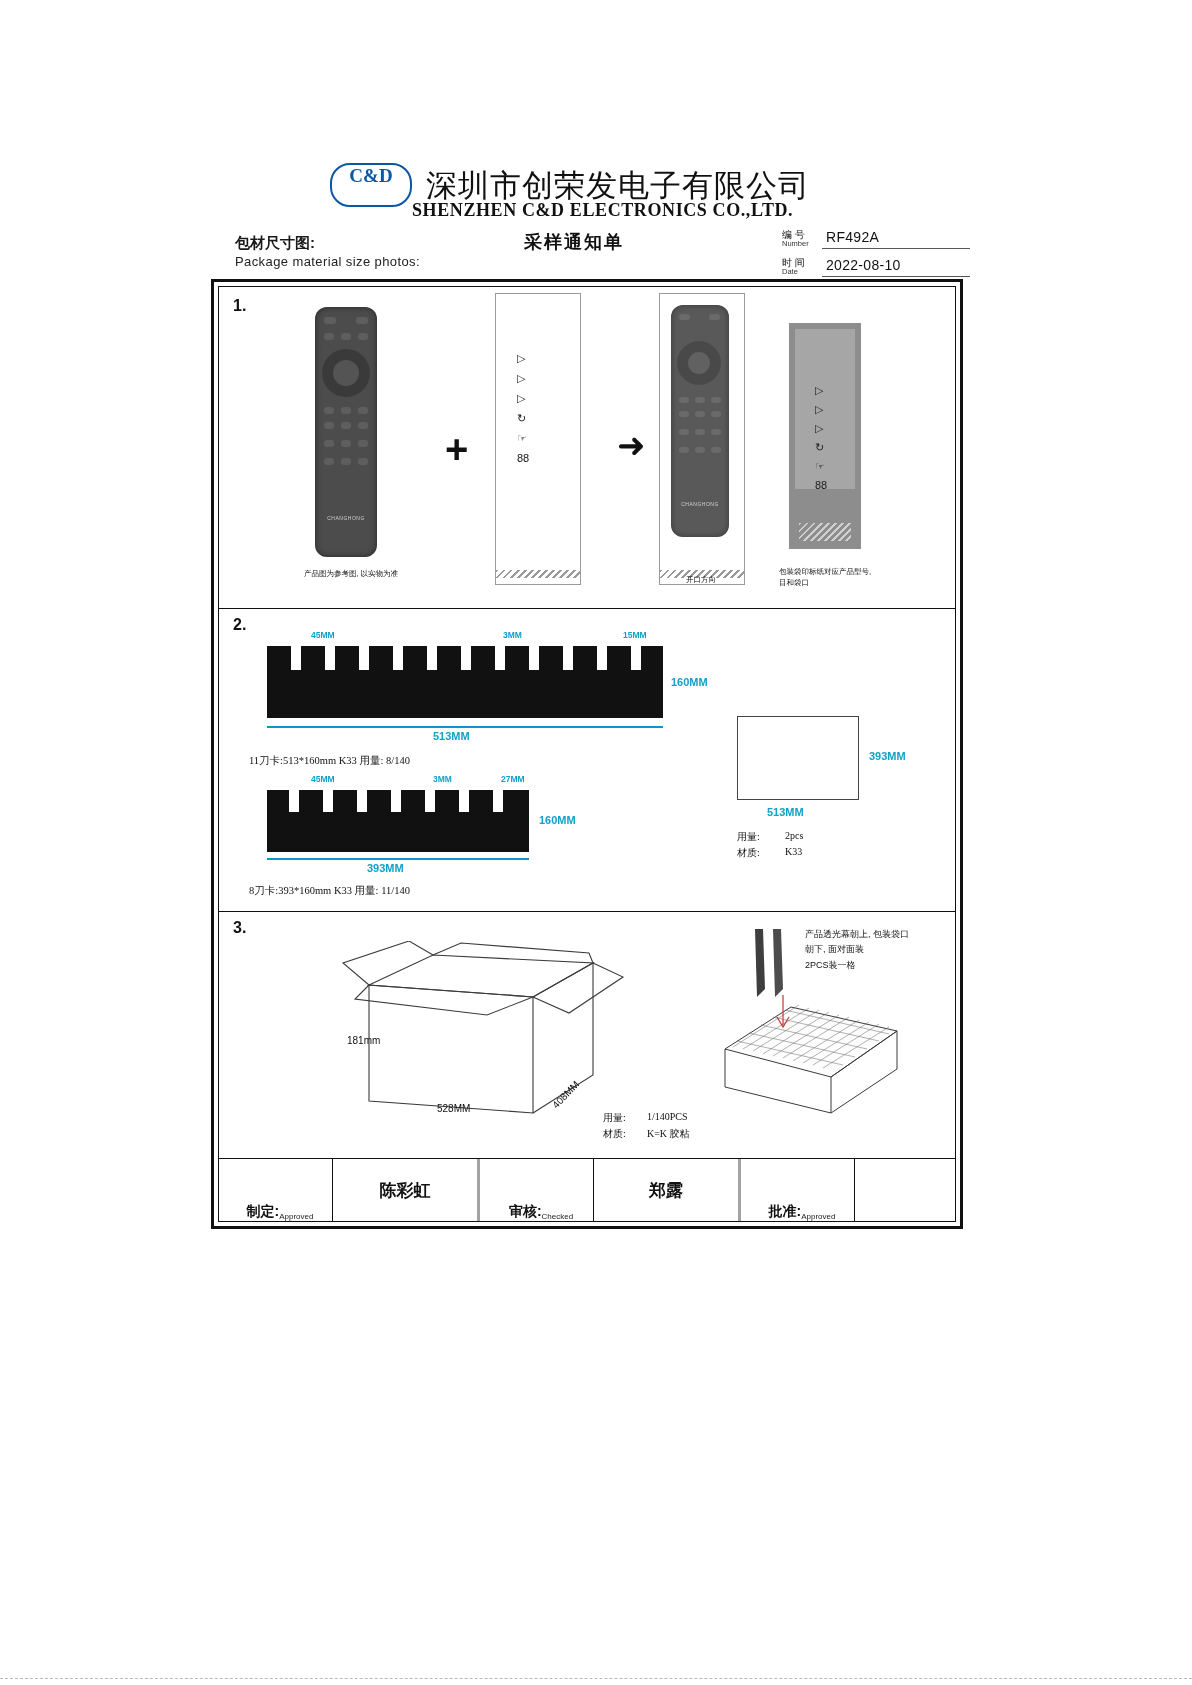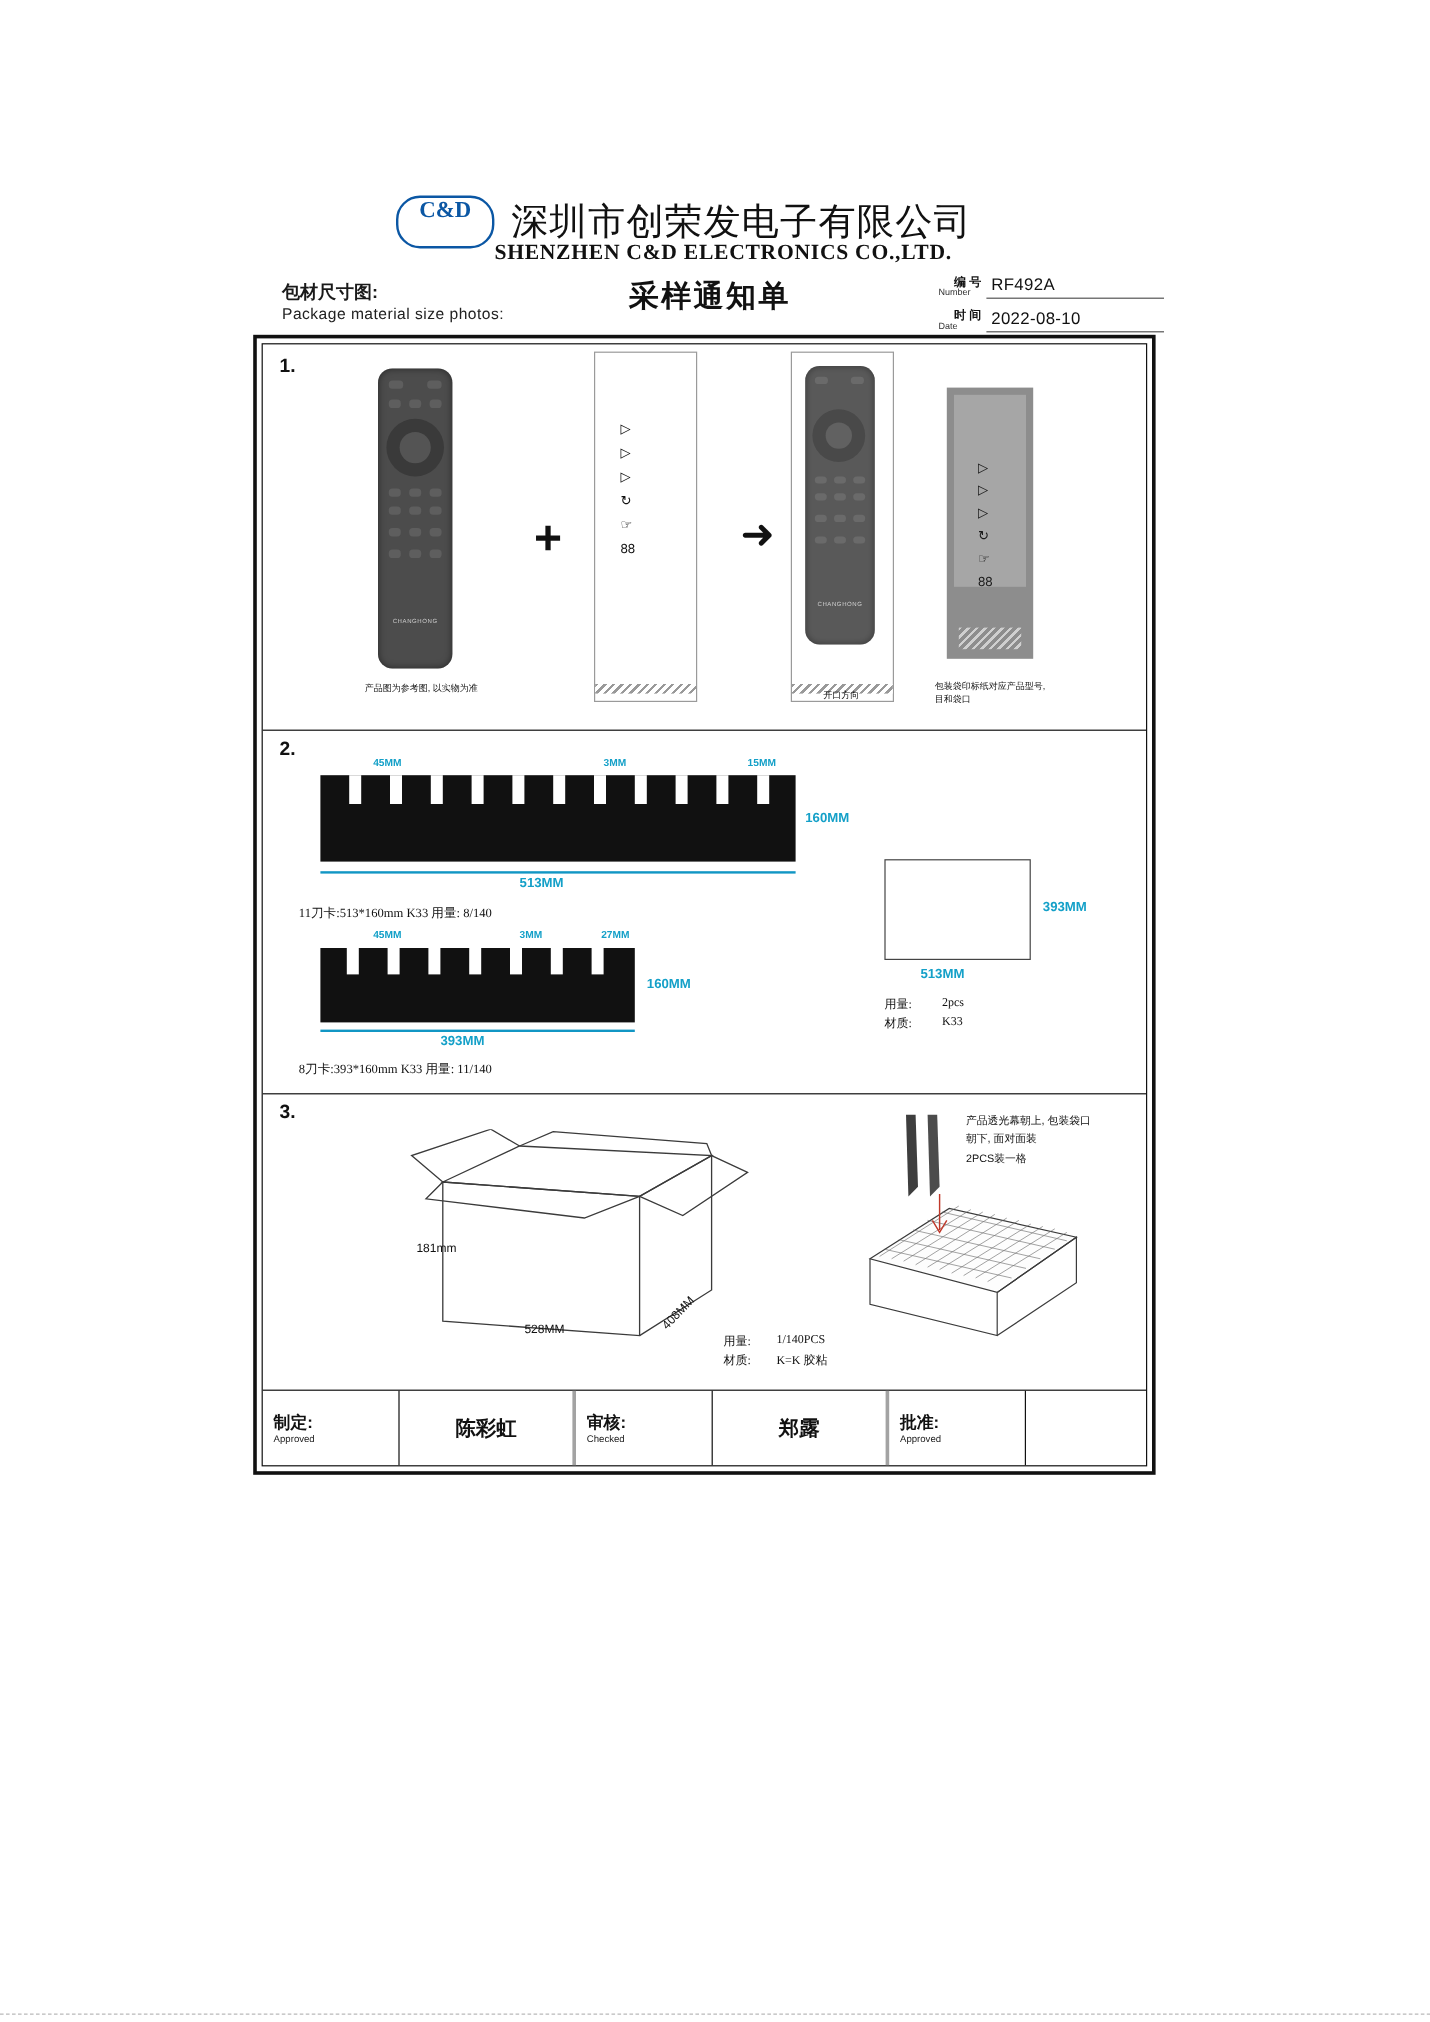--- a/index.html
+++ b/index.html
@@ -11,26 +11,26 @@
   .logo{width:78px;height:40px;border:2px solid #0b57a4;border-radius:20px;display:flex;align-items:flex-start;justify-content:center;
         background:#fff;margin-right:14px;}
   .logo span{color:#0b57a4;font-weight:bold;font-size:19px;letter-spacing:0px;font-family:"Liberation Serif",serif;}
   .cn-name{font-size:31px;font-weight:normal;letter-spacing:1px;font-family:"DejaVu Sans",sans-serif;line-height:1;}
   .en-name{position:absolute;left:412px;top:200px;font-size:18px;font-weight:bold;letter-spacing:0.6px;
            font-family:"Liberation Serif",serif;color:#111;}
 
   .pkg-cn{position:absolute;left:235px;top:234px;font-size:15px;font-weight:bold;color:#1a1a1a;}
   .pkg-en{position:absolute;left:235px;top:254px;font-size:13px;color:#222;letter-spacing:0.4px;}
 
-  .doc-title{position:absolute;left:524px;top:230px;font-size:25px;font-weight:bold;letter-spacing:2px;
+  .doc-title{position:absolute;left:524px;top:230px;font-size:18px;font-weight:bold;letter-spacing:2px;
              font-family:"DejaVu Sans",sans-serif;}
 
   .meta{position:absolute;left:782px;top:228px;width:190px;font-size:11px;}
   .meta .row{position:relative;height:24px;}
-  .meta .lbl-cn{position:absolute;left:0;top:0;font-size:10px;font-weight:bold;margin-left:13px;}
+  .meta .lbl-cn{position:absolute;left:0;top:0;font-size:10px;font-weight:normal;}
   .meta .lbl-en{position:absolute;left:0;top:11px;font-size:7.5px;color:#333;}
   .meta .val{position:absolute;left:44px;top:1px;font-size:14px;letter-spacing:0.3px;}
   .meta .uline{position:absolute;left:40px;top:20px;width:148px;border-bottom:1px solid #555;}
 
   
   .frame{position:absolute;left:211px;top:279px;width:746px;height:944px;border:3px solid #111;background:#fff;}
   .inner{position:absolute;left:4px;top:4px;right:4px;bottom:4px;border:1px solid #111;}
 
   .sec{position:absolute;left:0;right:0;}
   .sec-line{position:absolute;left:0;right:0;border-top:1px solid #111;}
@@ -66,21 +66,21 @@
   .whitebox{position:absolute;background:#fff;border:1px solid #444;}
 
   
   .s3{top:624px;height:250px;}
   .carton{position:absolute;}
   .tray{position:absolute;}
 
   
   .sig{position:absolute;left:0;right:0;bottom:0;height:62px;border-top:1px solid #111;display:flex;}
   .sig .cell{position:relative;height:100%;display:flex;align-items:center;justify-content:center;}
-  .sig .lab{width:104px;border-right:1px solid #111;flex-direction:column;align-items:flex-start;padding-left:9px;}
+  .sig .lab{width:104px;border-right:1px solid #111;flex-direction:row;align-items:flex-end;padding-left:9px;}
   .sig .lab .c{font-size:14px;font-weight:bold;}
   .sig .lab .e{font-size:8px;color:#222;}
   .sig .nm{width:144px;border-right:3px solid #a3a3a3;font-size:17px;font-weight:bold;font-family:"DejaVu Sans",sans-serif;}
   .sig .nm.last{border-right:none;width:160px;}
 
   .dashbottom{position:absolute;left:0;bottom:6px;width:1192px;border-top:1px dashed #b9b9b9;}
 </style>
 </head>
 <body>
 

